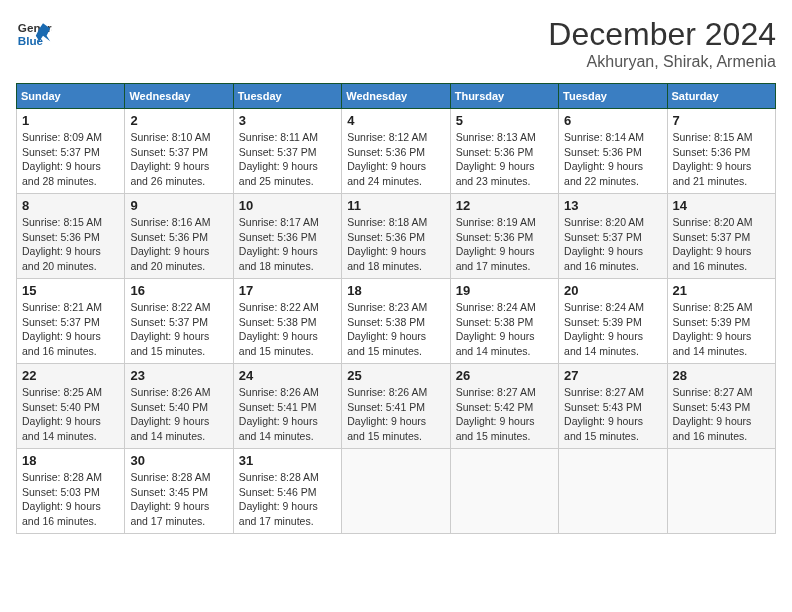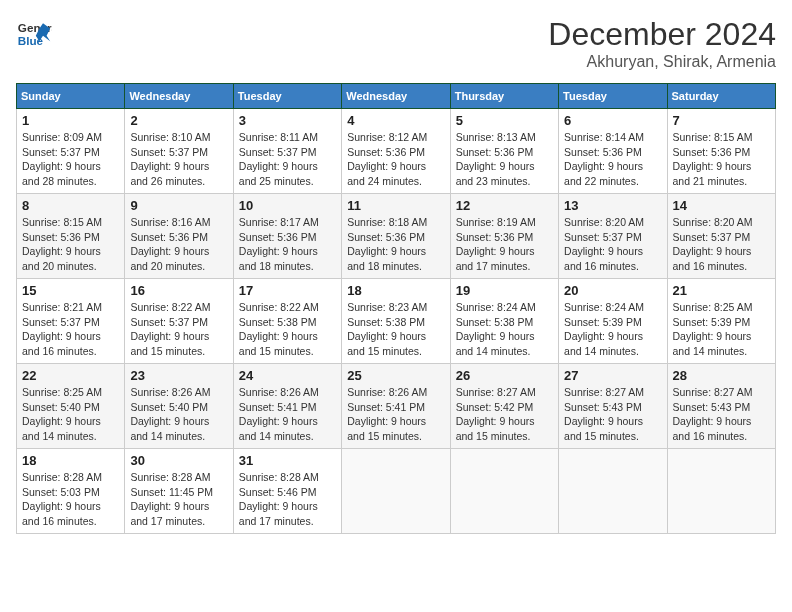--- a/index.html
+++ b/index.html
@@ -315,21 +315,21 @@
         <td>
           <span class="day-num">18</span>
           <div class="cell-text">Sunrise: 8:28 AM</div>
           <div class="cell-text">Sunset: 5:03 PM</div>
           <div class="cell-text">Daylight: 9 hours</div>
           <div class="cell-text">and 16 minutes.</div>
         </td>
         <td>
           <span class="day-num">30</span>
           <div class="cell-text">Sunrise: 8:28 AM</div>
-          <div class="cell-text">Sunset: 11:45 PM</div>
+          <div class="cell-text">Sunset: 3:45 PM</div>
           <div class="cell-text">Daylight: 9 hours</div>
           <div class="cell-text">and 17 minutes.</div>
         </td>
         <td>
           <span class="day-num">31</span>
           <div class="cell-text">Sunrise: 8:28 AM</div>
           <div class="cell-text">Sunset: 5:46 PM</div>
           <div class="cell-text">Daylight: 9 hours</div>
           <div class="cell-text">and 17 minutes.</div>
         </td>

